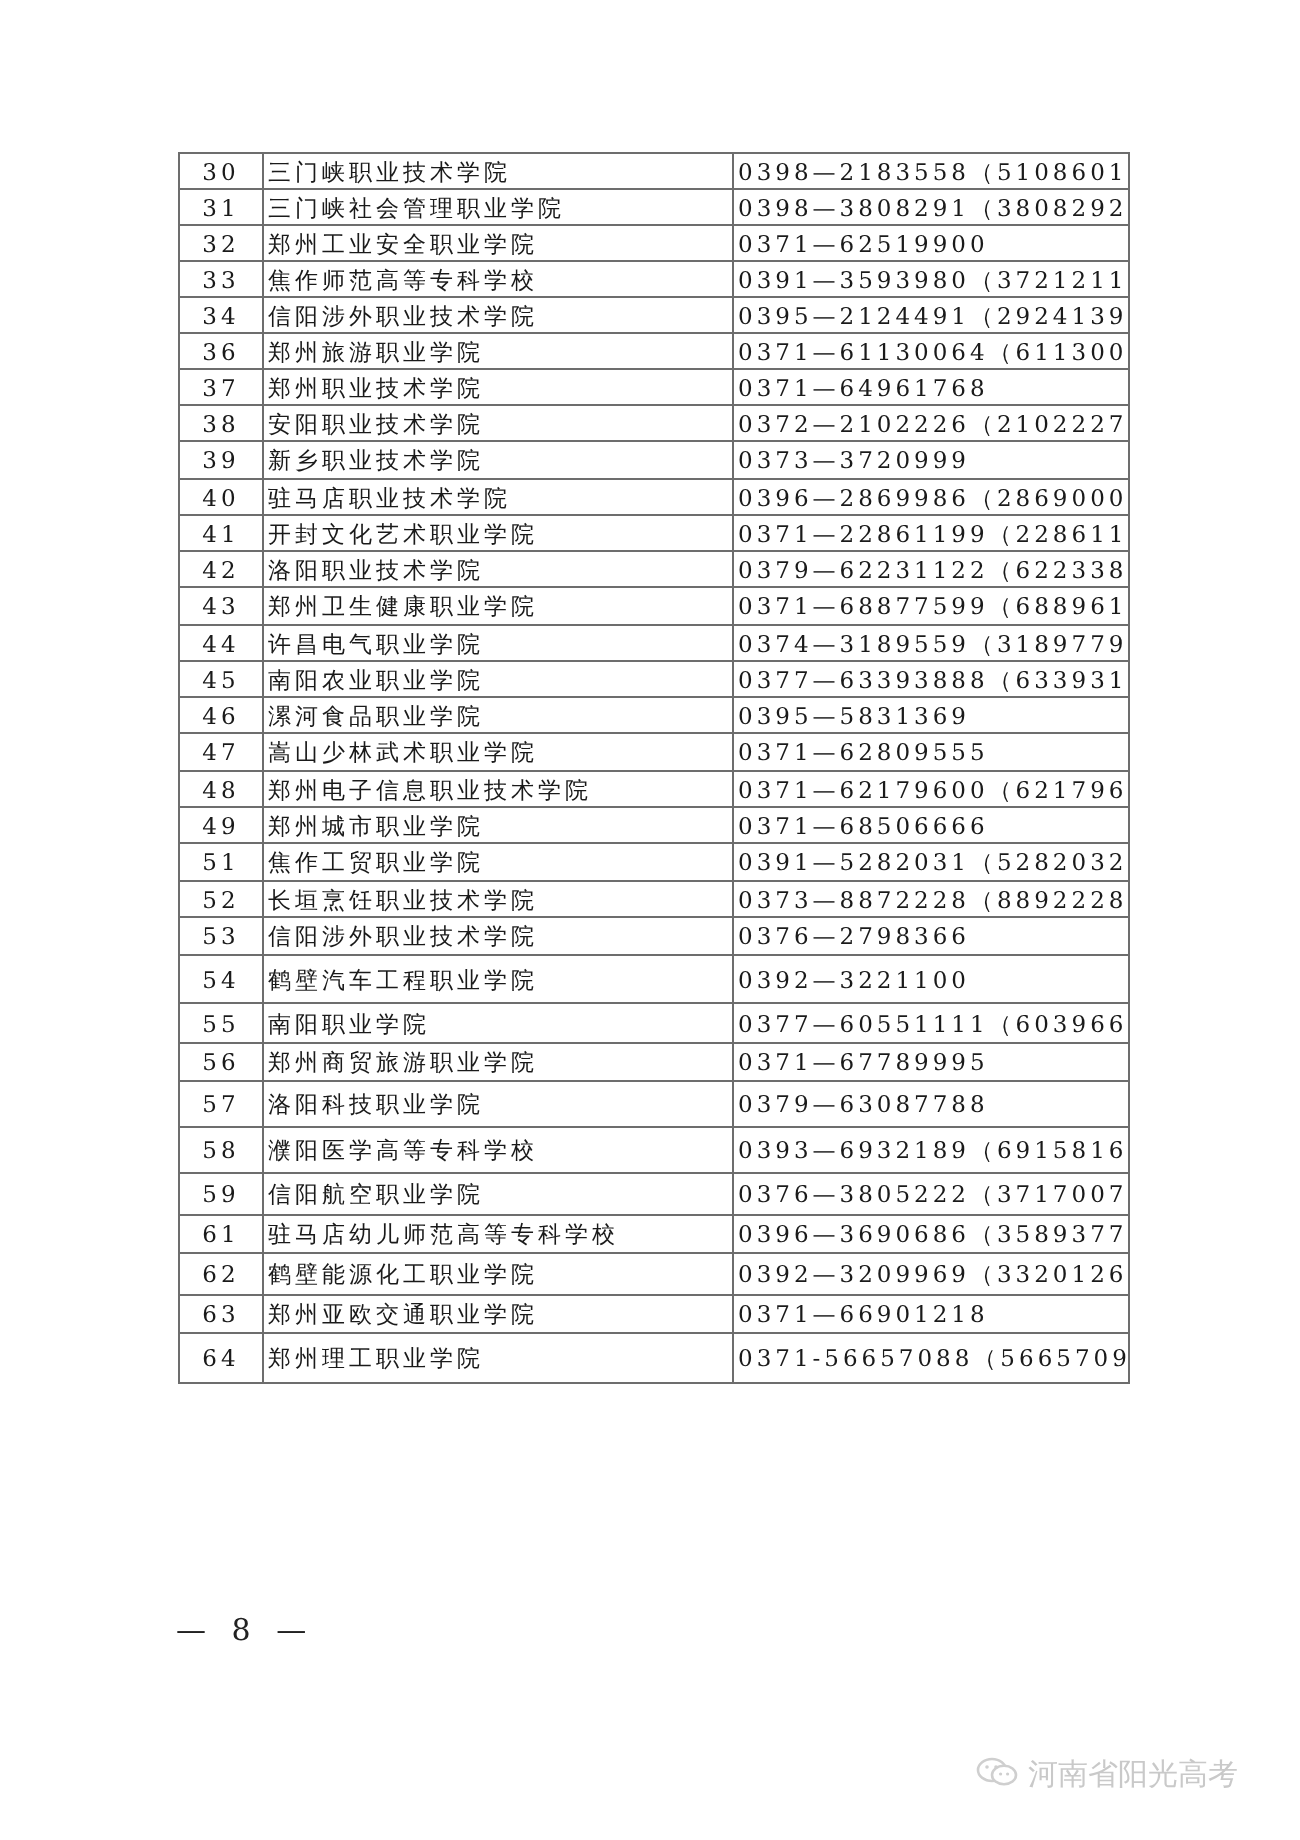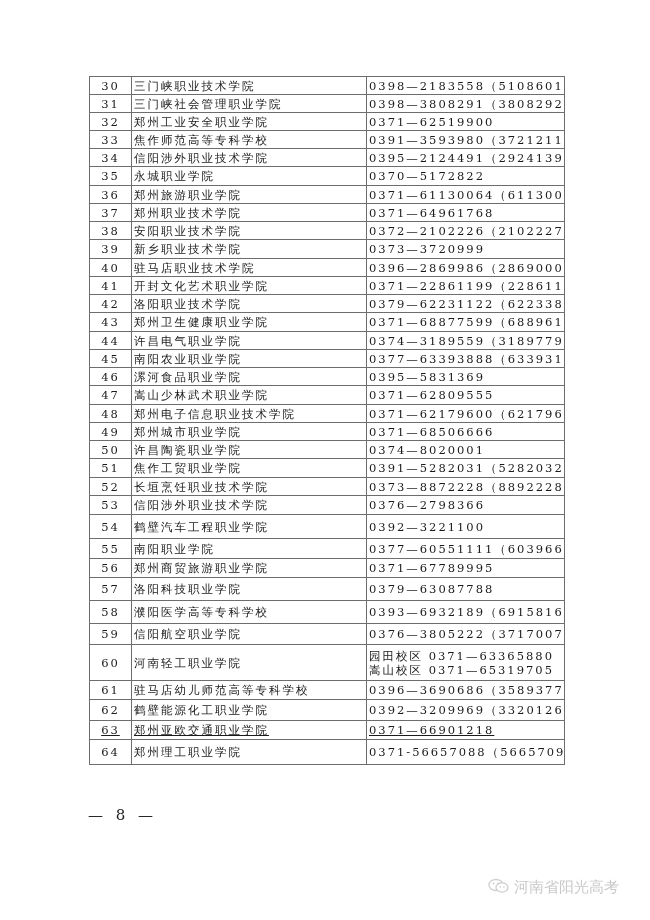--- a/index.html
+++ b/index.html
@@ -62,27 +62,20 @@
             <span class="phone-line">0391—3593980（3721211）</span>
           </td>
         </tr>
         <tr style="height: 18px; margin-top: 20px;">
           <td class="no">34</td>
           <td class="name">信阳涉外职业技术学院</td>
           <td class="phone">
             <span class="phone-line">0395—2124491（2924139）</span>
           </td>
         </tr>
-        <tr style="height: 19px;">
-          <td class="no">35</td>
-          <td class="name">永城职业学院</td>
-          <td class="phone">
-            <span class="phone-line">0370—5172822</span>
-          </td>
-        </tr>
         <tr style="height: 18px; margin-top: 12px;">
           <td class="no">36</td>
           <td class="name">郑州旅游职业学院</td>
           <td class="phone">
             <span class="phone-line">0371—61130064（61130065）</span>
           </td>
         </tr>
         <tr style="height: 18px;">
           <td class="no">37</td>
           <td class="name">郑州职业技术学院</td>
@@ -167,27 +160,20 @@
             <span class="phone-line">0371—62179600（62179660）</span>
           </td>
         </tr>
         <tr style="height: 18px;">
           <td class="no">49</td>
           <td class="name">郑州城市职业学院</td>
           <td class="phone">
             <span class="phone-line">0371—68506666</span>
           </td>
         </tr>
-        <tr style="height: 18px;">
-          <td class="no">50</td>
-          <td class="name">许昌陶瓷职业学院</td>
-          <td class="phone">
-            <span class="phone-line">0374—8020001</span>
-          </td>
-        </tr>
         <tr style="height: 19px;">
           <td class="no">51</td>
           <td class="name">焦作工贸职业学院</td>
           <td class="phone">
             <span class="phone-line">0391—5282031（5282032）</span>
           </td>
         </tr>
         <tr style="height: 18px;">
           <td class="no">52</td>
           <td class="name">长垣烹饪职业技术学院</td>
@@ -237,43 +223,35 @@
             <span class="phone-line">0393—6932189（6915816）</span>
           </td>
         </tr>
         <tr style="height: 21px;">
           <td class="no">59</td>
           <td class="name">信阳航空职业学院</td>
           <td class="phone">
             <span class="phone-line">0376—3805222（3717007）</span>
           </td>
         </tr>
-        <tr style="height: 36px;">
-          <td class="no">60</td>
-          <td class="name">河南轻工职业学院</td>
-          <td class="phone">
-            <span class="phone-line">园田校区 0371—63365880</span>
-            <span class="phone-line">嵩山校区 0371—65319705</span>
-          </td>
-        </tr>
         <tr style="height: 19px;">
           <td class="no">61</td>
           <td class="name">驻马店幼儿师范高等专科学校</td>
           <td class="phone">
             <span class="phone-line">0396—3690686（3589377）</span>
           </td>
         </tr>
         <tr style="height: 21px;">
           <td class="no">62</td>
           <td class="name">鹤壁能源化工职业学院</td>
           <td class="phone">
             <span class="phone-line">0392—3209969（3320126）</span>
           </td>
         </tr>
-        <tr style="height: 19px; text-decoration: underline;">
+        <tr style="height: 19px;">
           <td class="no">63</td>
           <td class="name">郑州亚欧交通职业学院</td>
           <td class="phone">
             <span class="phone-line">0371—66901218</span>
           </td>
         </tr>
         <tr style="height: 25px;">
           <td class="no">64</td>
           <td class="name">郑州理工职业学院</td>
           <td class="phone">

